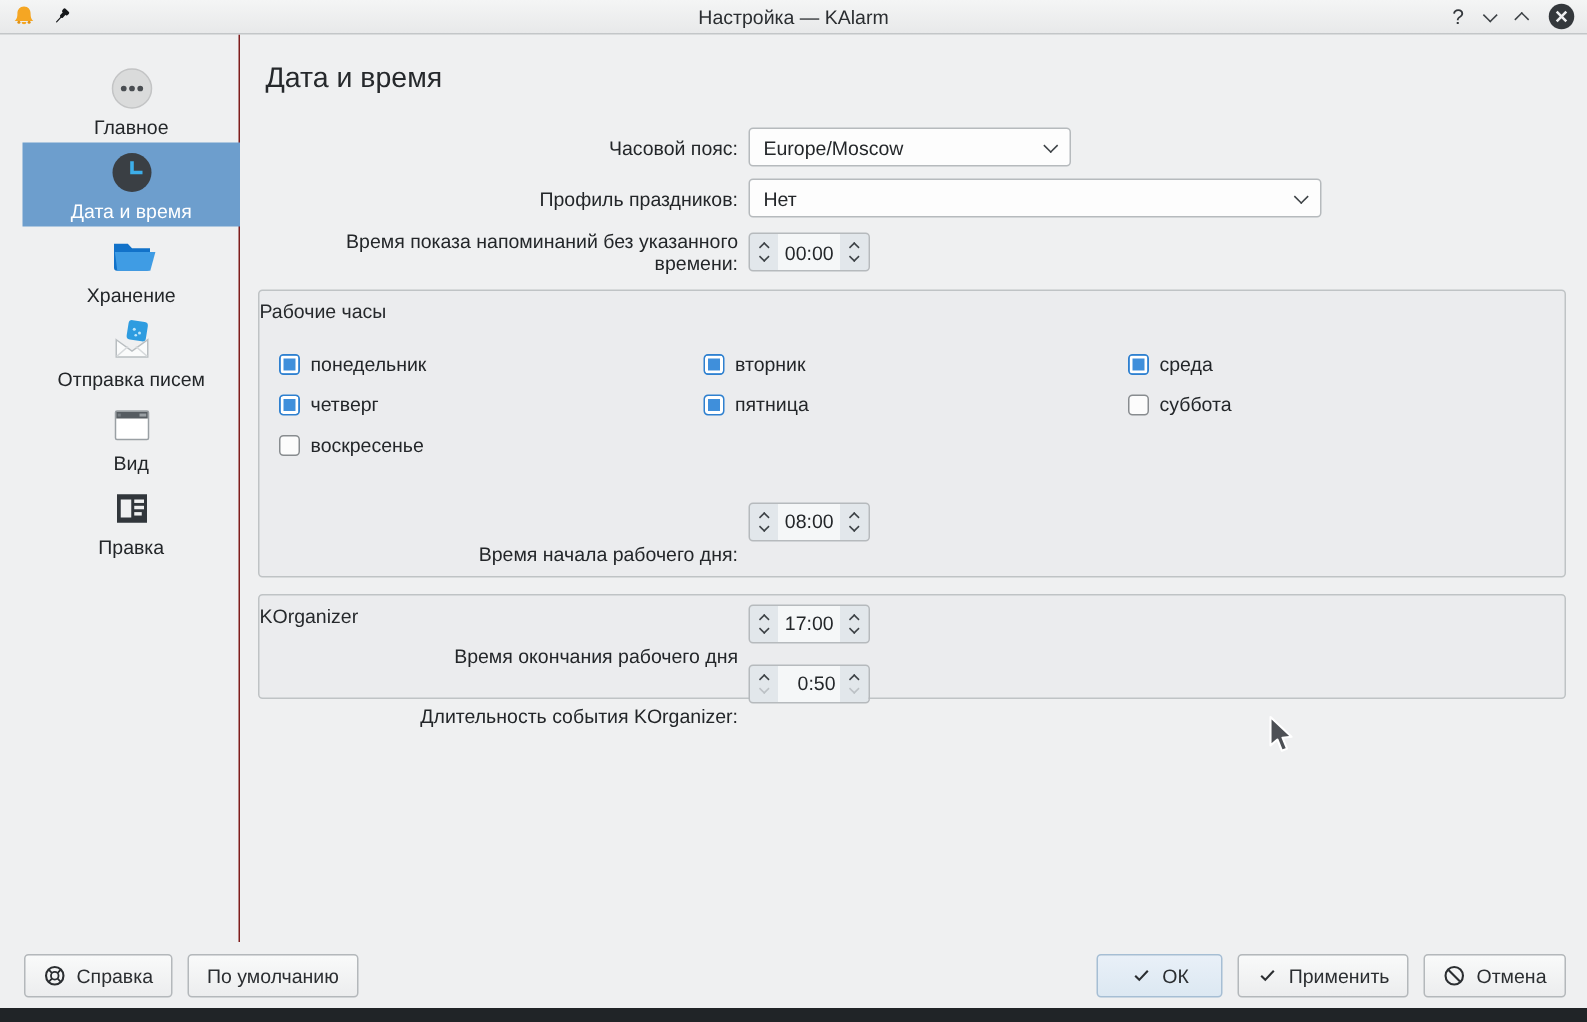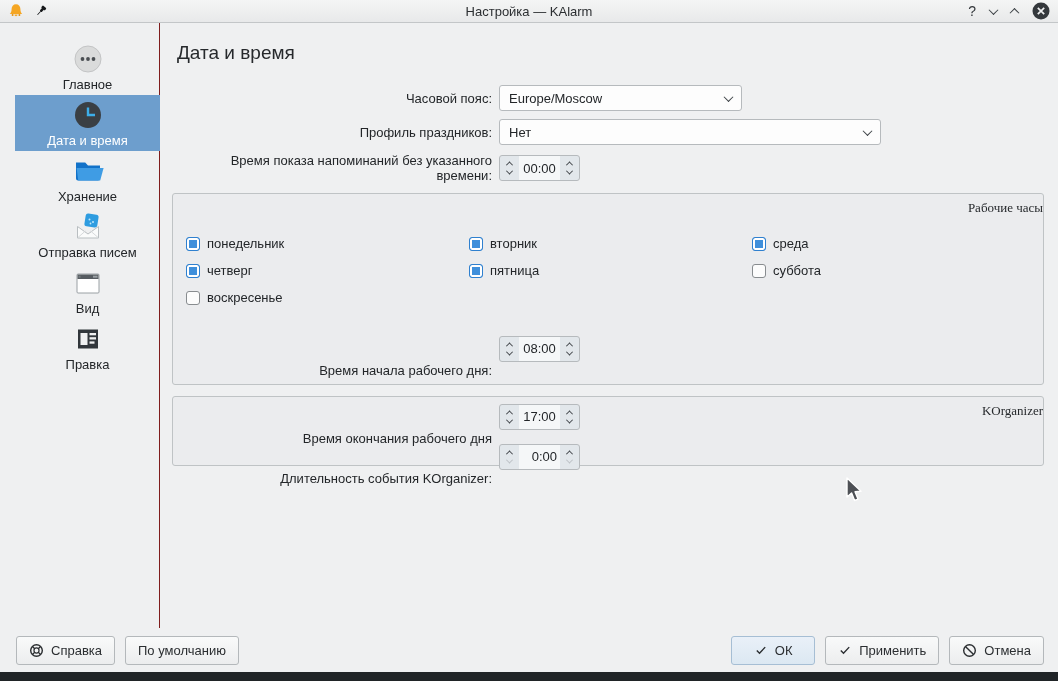--- a/index.html
+++ b/index.html
@@ -60,21 +60,21 @@
     display:flex; align-items:stretch;justify-content:space-between;
   }
   .spin-btns { width:19px; display:flex; flex-direction:column; align-items:center; justify-content:center; gap:4px; }
   .spin-value { flex:1; display:flex; align-items:center; justify-content:center; }
   .spin-value.right { justify-content:flex-end; padding-right:3px; }
   
   .groupbox {
     border:1px solid #bfc3c5; border-radius:3px; background:#ebecee;
     margin:10px 0 0 -5px; padding:6px 0 8px;
   }
-  .groupbox-title { text-align:right; color:#26292c;font-family:Liberation Serif, serif; }
+  .groupbox-title { text-align:left; color:#26292c; }
   .day-grid {
     margin:20px 0 0 13px; display:grid;
     grid-template-columns:283px 283px 1fr; row-gap:12px;
   }
   .day { display:flex; align-items:center; gap:7px; }
   .cb { width:14px; height:14px; border:1px solid #888c8f; border-radius:3px; background:#fcfcfc; flex-shrink:0; }
   .cb.checked { border-color:#2f80cf; background:#3f8fdb; box-shadow:inset 0 0 0 2px #ffffff; }
   .group-row { display:flex; align-items:center; margin-top:9px; }
   .group-row.first { margin-top:14px; }
   .groupbox .form-label { width:326px;margin-top:44px; }
@@ -188,21 +188,21 @@
       <span class="s-label">Правка</span>
     </div>
   </div>
 
   <div class="content">
     <div class="page-heading">Дата и время</div>
 
     <div class="form">
       <div class="form-row">
         <span class="form-label">Часовой пояс:</span>
-        <div class="combobox" style="width:243px;">
+        <div class="combobox" style="width:215px;">
           <span>Europe/Moscow</span>
           <span class="chv down"></span>
         </div>
       </div>
 
       <div class="form-row">
         <span class="form-label">Профиль праздников:</span>
         <div class="combobox" style="width:382px;">
           <span>Нет</span>
           <span class="chv down"></span>
@@ -292,21 +292,21 @@
 
     <div class="groupbox" style="height:70px; margin-top:11px;">
       <div class="groupbox-title">KOrganizer</div>
       <div class="group-row" style="margin-top:8px;">
         <span class="form-label">Длительность события KOrganizer:</span>
         <div class="spinbox">
           <span class="spin-btns">
             <span class="chv sm up"></span>
             <span class="chv sm down dis"></span>
           </span>
-          <span class="spin-value right">0:00</span>
+          <span class="spin-value right">0:50</span>
           <span class="spin-btns">
             <span class="chv sm up"></span>
             <span class="chv sm down dis"></span>
           </span>
         </div>
       </div>
     </div>
   </div>
 </div>
 

